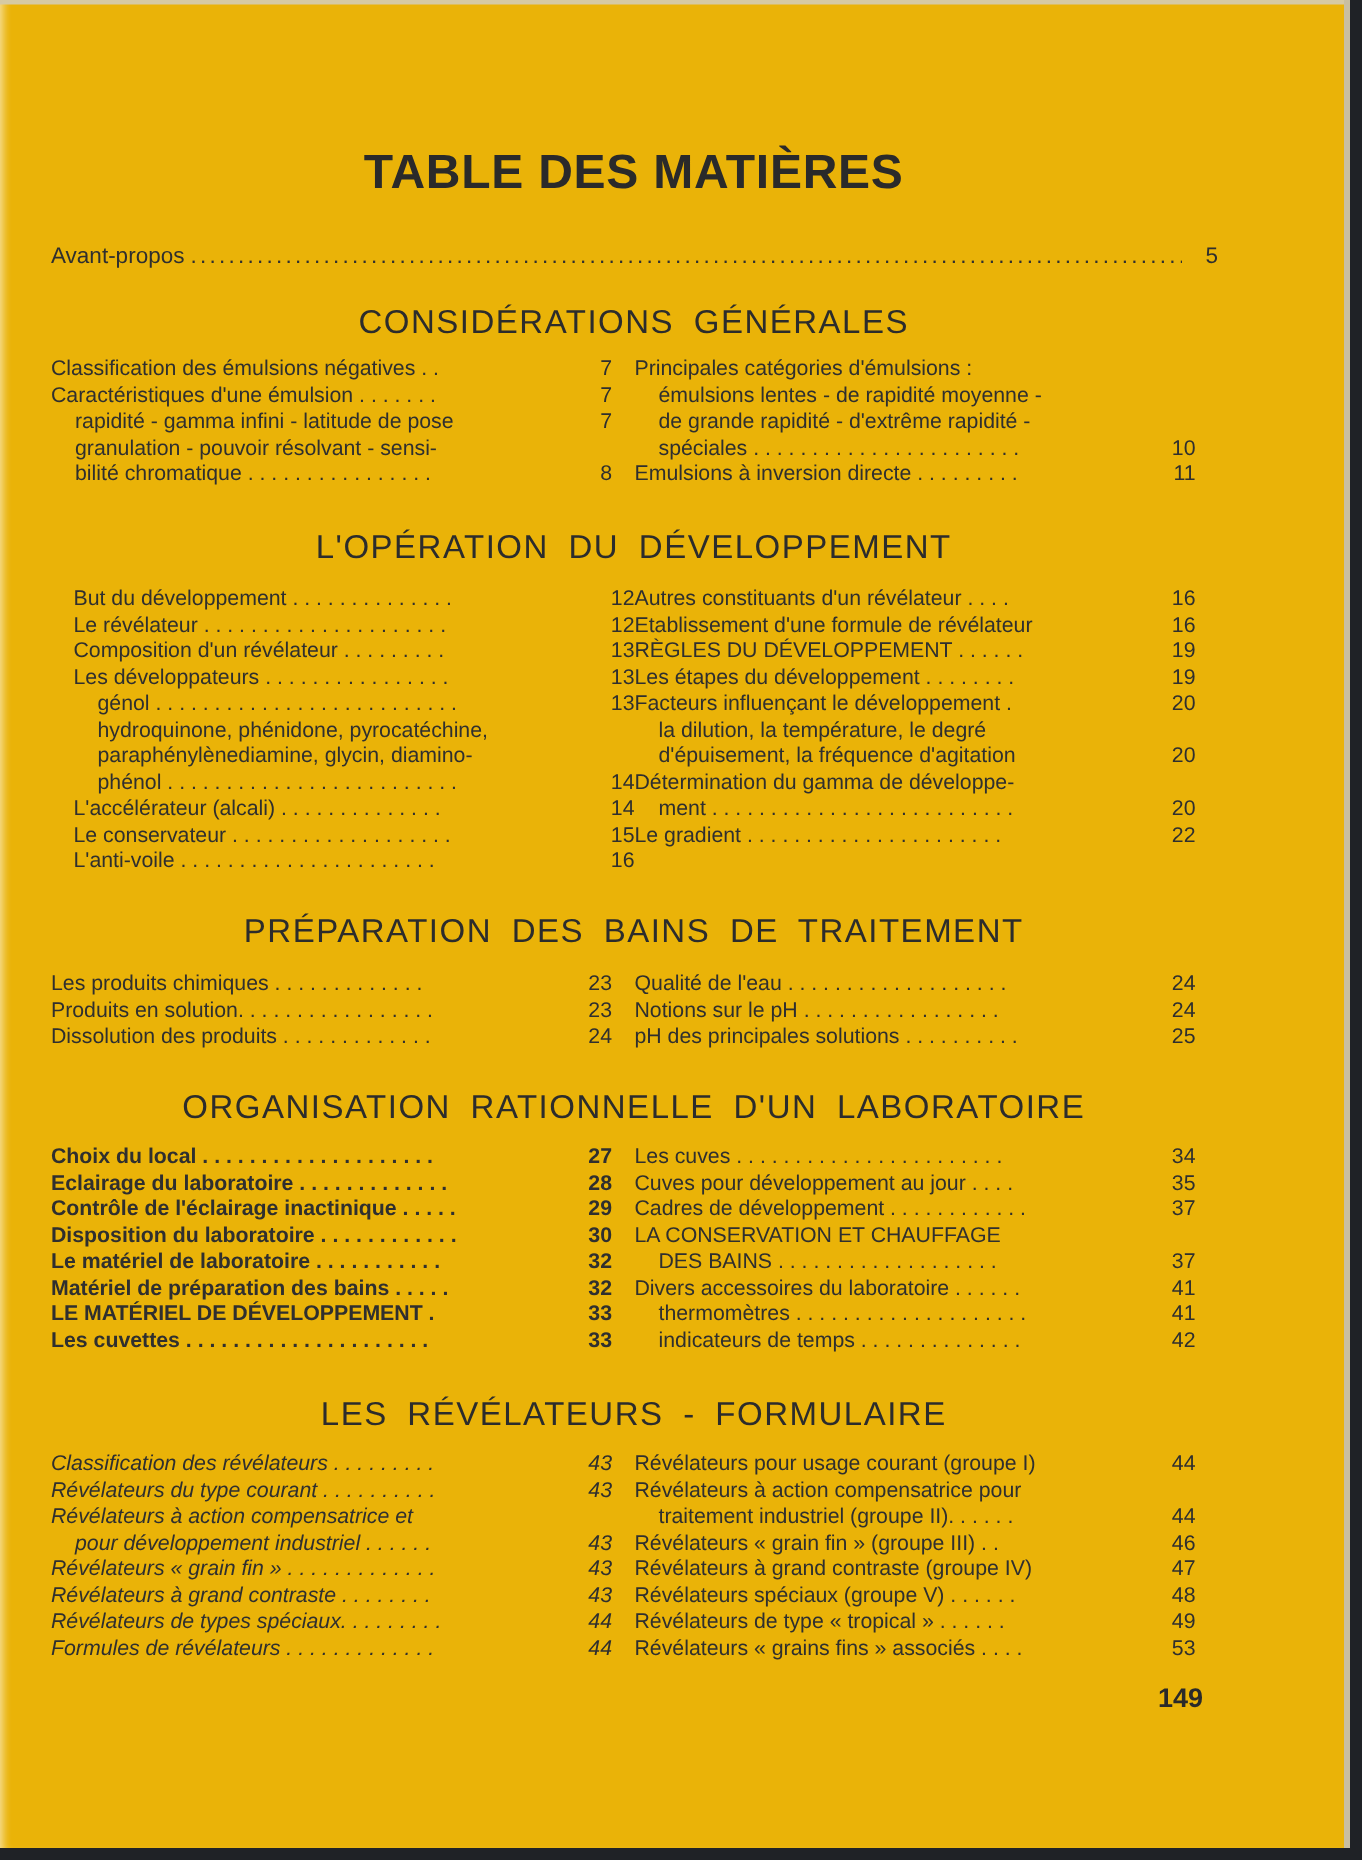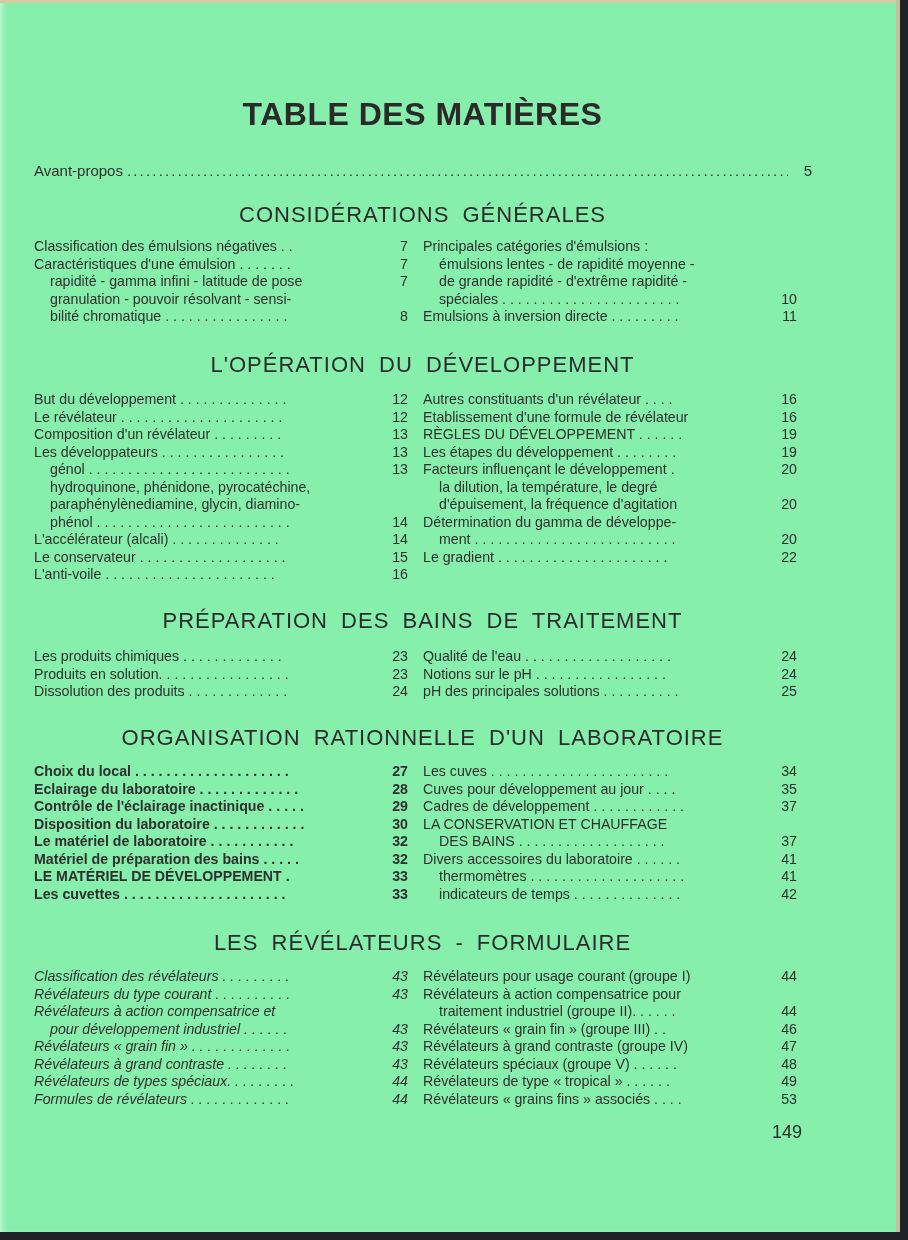--- a/index.html
+++ b/index.html
@@ -4,21 +4,21 @@
 <style>
   html, body { margin:0; padding:0; }
   body {
     width:908px; height:1240px; overflow:hidden;
     background:#1f2226;
     font-family:"Liberation Sans", sans-serif;
     position:relative;
   }
   .page {
     position:absolute; left:0; top:0; width:900px; height:1232px;
-    background:#86efac;
+    background:#eab308;
     box-shadow: inset 6px 0 6px -4px rgba(255,255,255,0.6);
     color:#2f2f2f;
   }
   .page-edge { position:absolute; right:0; top:0; width:4px; height:100%; background:#c9bfa0; }
   .top-edge { position:absolute; left:0; top:0; width:100%; height:3px; background:#d6caa3; }
   .main-title {
     position:absolute; left:0; width:845px; top:96px; text-align:center;
     font-size:32px; font-weight:bold; letter-spacing:0.5px; color:#2a2a2a;
   }
   .foreword {
@@ -36,21 +36,21 @@
   .col {
     position:absolute; width:374px; font-size:14.2px; line-height:17.5px;
   }
   .col.left { left:34px; }
   .col.right { left:423px; }
   .entry { display:flex; align-items:baseline; min-height:17.5px; }
   .entry .txt { flex:1; white-space:pre-wrap; }
   .entry.indent .txt { padding-left:16px; }
   .entry .pg { width:30px; text-align:right; flex:none; }
   .page-number {
-    position:absolute; left:772px; top:1122px; font-size:18px; font-weight:normal; color:#2a2a2a;
+    position:absolute; left:772px; top:1122px; font-size:18px; font-weight:bold; color:#2a2a2a;
   }
 </style>
 </head>
 <body>
 
 <div class="page">
   <div class="top-edge"></div>
   <div class="page-edge"></div>
 
   <div class="main-title">TABLE DES MATIÈRES</div>
@@ -105,21 +105,21 @@
       <div class="entry indent">
         <span class="txt">spéciales . . . . . . . . . . . . . . . . . . . . . . .</span>
         <span class="pg">10</span>
       </div>
       <div class="entry">
         <span class="txt">Emulsions à inversion directe . . . . . . . . .</span>
         <span class="pg">11</span>
       </div>
     </div>
 
-  <div class="col left" style="top:391px;">
+  <div class="col left" style="top:391px;margin-left:15px;">
       <div class="entry">
         <span class="txt">But du développement . . . . . . . . . . . . . .</span>
         <span class="pg">12</span>
       </div>
       <div class="entry">
         <span class="txt">Le révélateur . . . . . . . . . . . . . . . . . . . . .</span>
         <span class="pg">12</span>
       </div>
       <div class="entry">
         <span class="txt">Composition d'un révélateur . . . . . . . . .</span>

